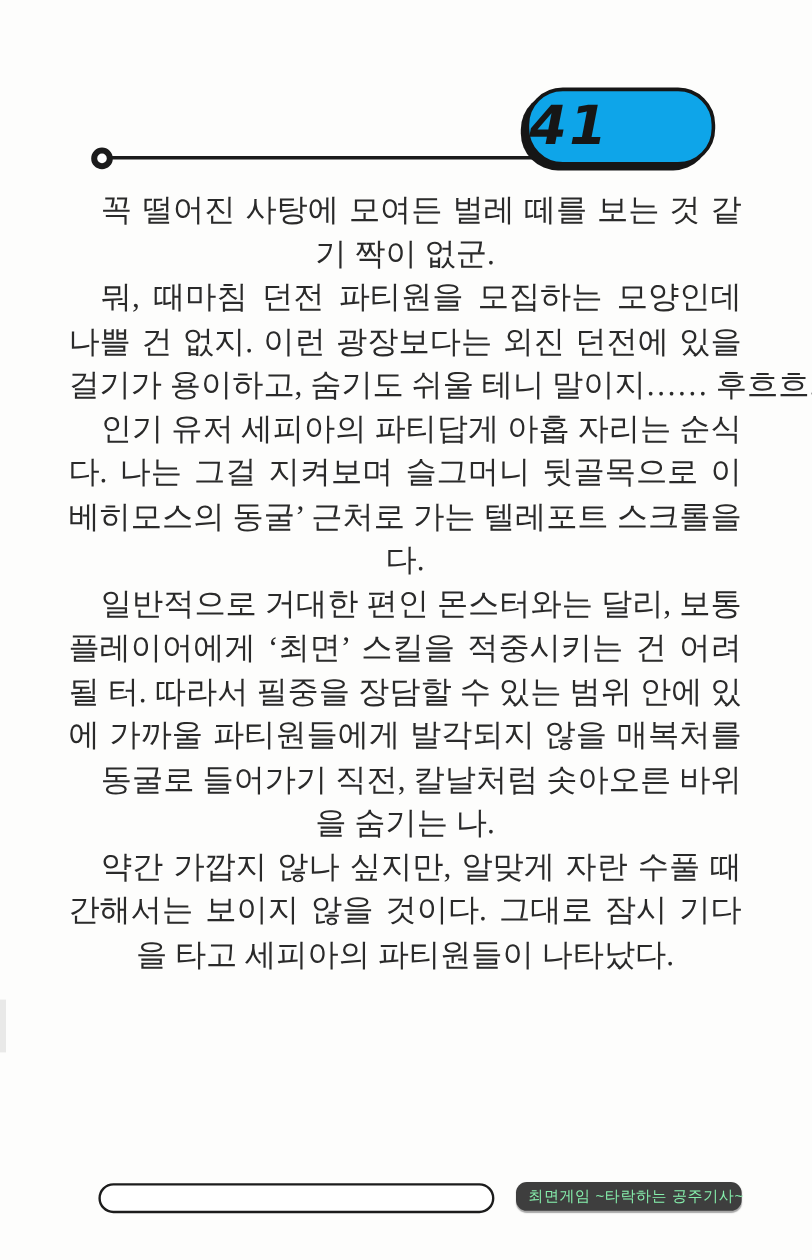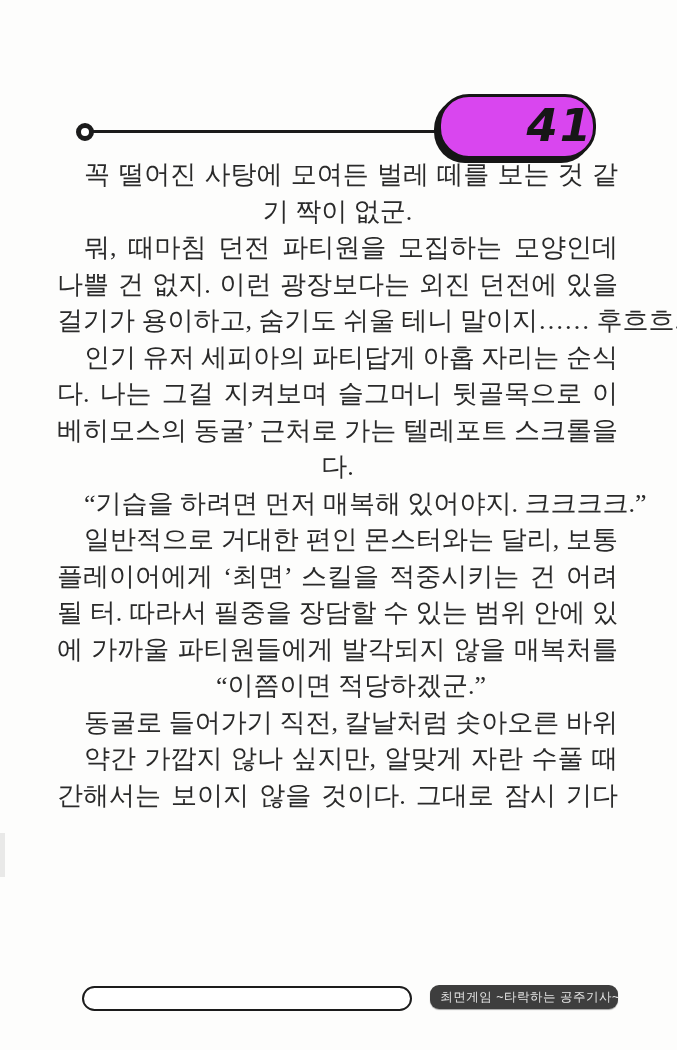--- a/index.html
+++ b/index.html
@@ -33,30 +33,30 @@
     width: 8px;
     height: 8px;
     background: #ffffff;
     border: 5px solid #1b1b1b;
     border-radius: 50%;
     z-index: 2;
   }
   .page-badge {
     position: absolute;
     left: 438px;
-    top: 94px;
+    top: 73px;
     width: 152px;
     height: 59px;
-    background: #d946ef;
+    background: #0ea5e9;
     border: 3px solid #161616;
     border-radius: 31px;
     box-shadow: -4px 4px 0 0 #161616;
     display: flex;
     align-items: center;
-    justify-content: flex-end;
+    justify-content: flex-start;
     z-index: 3;
   }
   .page-number {
     font-family: "DejaVu Sans", "Liberation Sans", sans-serif;
     font-style: italic;
     font-weight: bold;
     font-size: 45px;
     color: #161616;
     letter-spacing: 2px;
     transform: translateY(-1px);
@@ -117,21 +117,21 @@
     background: #3e3e3e;
     border-radius: 9px;
     display: flex;
     align-items: center;
     justify-content: center;
     box-shadow: 0 1px 1px rgba(0,0,0,0.35);
   }
   .footer-badge span {
     font-family: "Liberation Sans", "DejaVu Sans", sans-serif;
     font-size: 12.5px;
-    color: #e5e5e5;
+    color: #86efac;
     letter-spacing: 0.5px;
     white-space: nowrap;
     margin-left: 12px;
   }
 </style>
 </head>
 <body>
 
 <div class="header-ring"></div>
 <div class="header-line"></div>
@@ -142,29 +142,29 @@
 <div class="body-text">
     <div class="line indent fill">꼭 떨어진 사탕에 모여든 벌레 떼를 보는 것 같다. 역겹</div>
     <div class="line">기 짝이 없군.</div>
     <div class="line indent fill">뭐, 때마침 던전 파티원을 모집하는 모양인데 나로서는</div>
     <div class="line fill">나쁠 건 없지. 이런 광장보다는 외진 던전에 있을 때 스킬을</div>
     <div class="line">걸기가 용이하고, 숨기도 쉬울 테니 말이지…… 후흐흐.</div>
     <div class="line indent fill">인기 유저 세피아의 파티답게 아홉 자리는 순식간에 찼</div>
     <div class="line fill">다. 나는 그걸 지켜보며 슬그머니 뒷골목으로 이동, 먼저 ‘</div>
     <div class="line fill">베히모스의 동굴’ 근처로 가는 텔레포트 스크롤을 사용했</div>
     <div class="line">다.</div>
-    <div class="line indent">“기습을 하려면 먼저 매복해 있어야지. 크크크크.”</div>
     <div class="line indent fill">일반적으로 거대한 편인 몬스터와는 달리, 보통 체형인</div>
     <div class="line fill">플레이어에게 ‘최면’ 스킬을 적중시키는 건 어려운 일이</div>
     <div class="line fill">될 터. 따라서 필중을 장담할 수 있는 범위 안에 있되, 20명</div>
     <div class="line fill">에 가까울 파티원들에게 발각되지 않을 매복처를 찾아야 하</div>
-    <div class="line indent">“이쯤이면 적당하겠군.”</div>
     <div class="line indent fill">동굴로 들어가기 직전, 칼날처럼 솟아오른 바위 뒤에 몸</div>
+    <div class="line">을 숨기는 나.</div>
     <div class="line indent fill">약간 가깝지 않나 싶지만, 알맞게 자란 수풀 때문에 어지</div>
     <div class="line fill">간해서는 보이지 않을 것이다. 그대로 잠시 기다리자 포탈</div>
+    <div class="line">을 타고 세피아의 파티원들이 나타났다.</div>
   </div>
 
 <div class="scan-artifact"></div>
 
 <div class="footer-pill"></div>
 <div class="footer-badge">
   <span>최면게임 ~타락하는 공주기사~</span>
 </div>
 
 </body></html>

